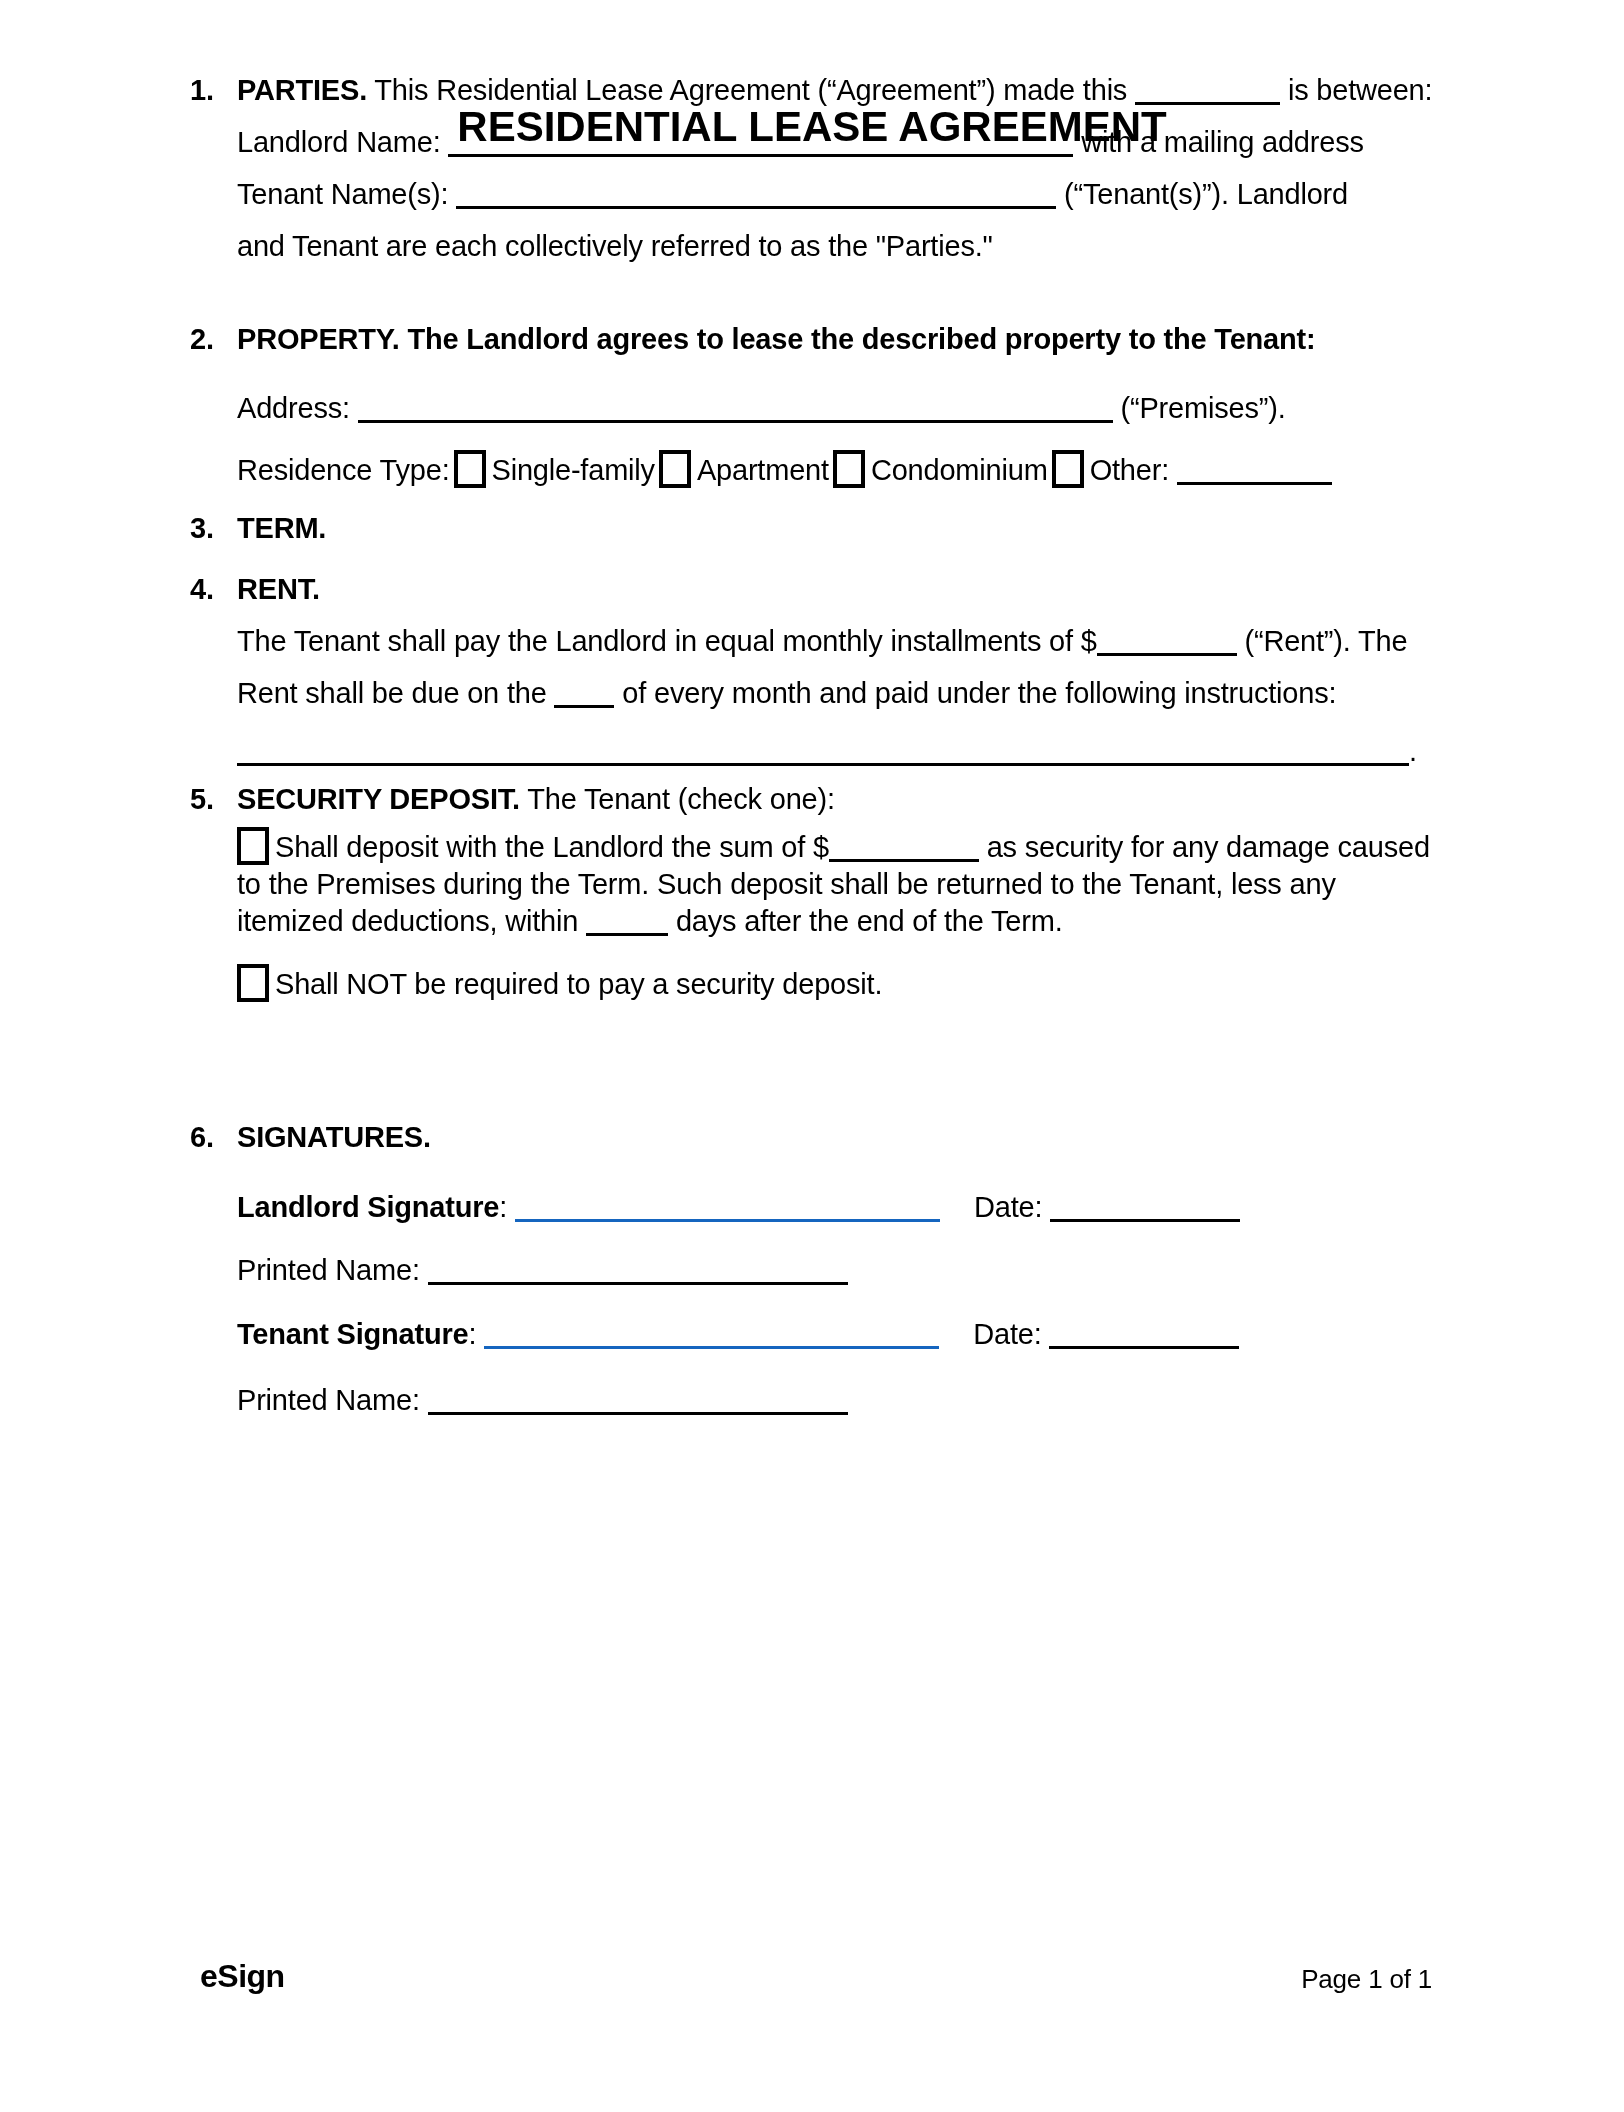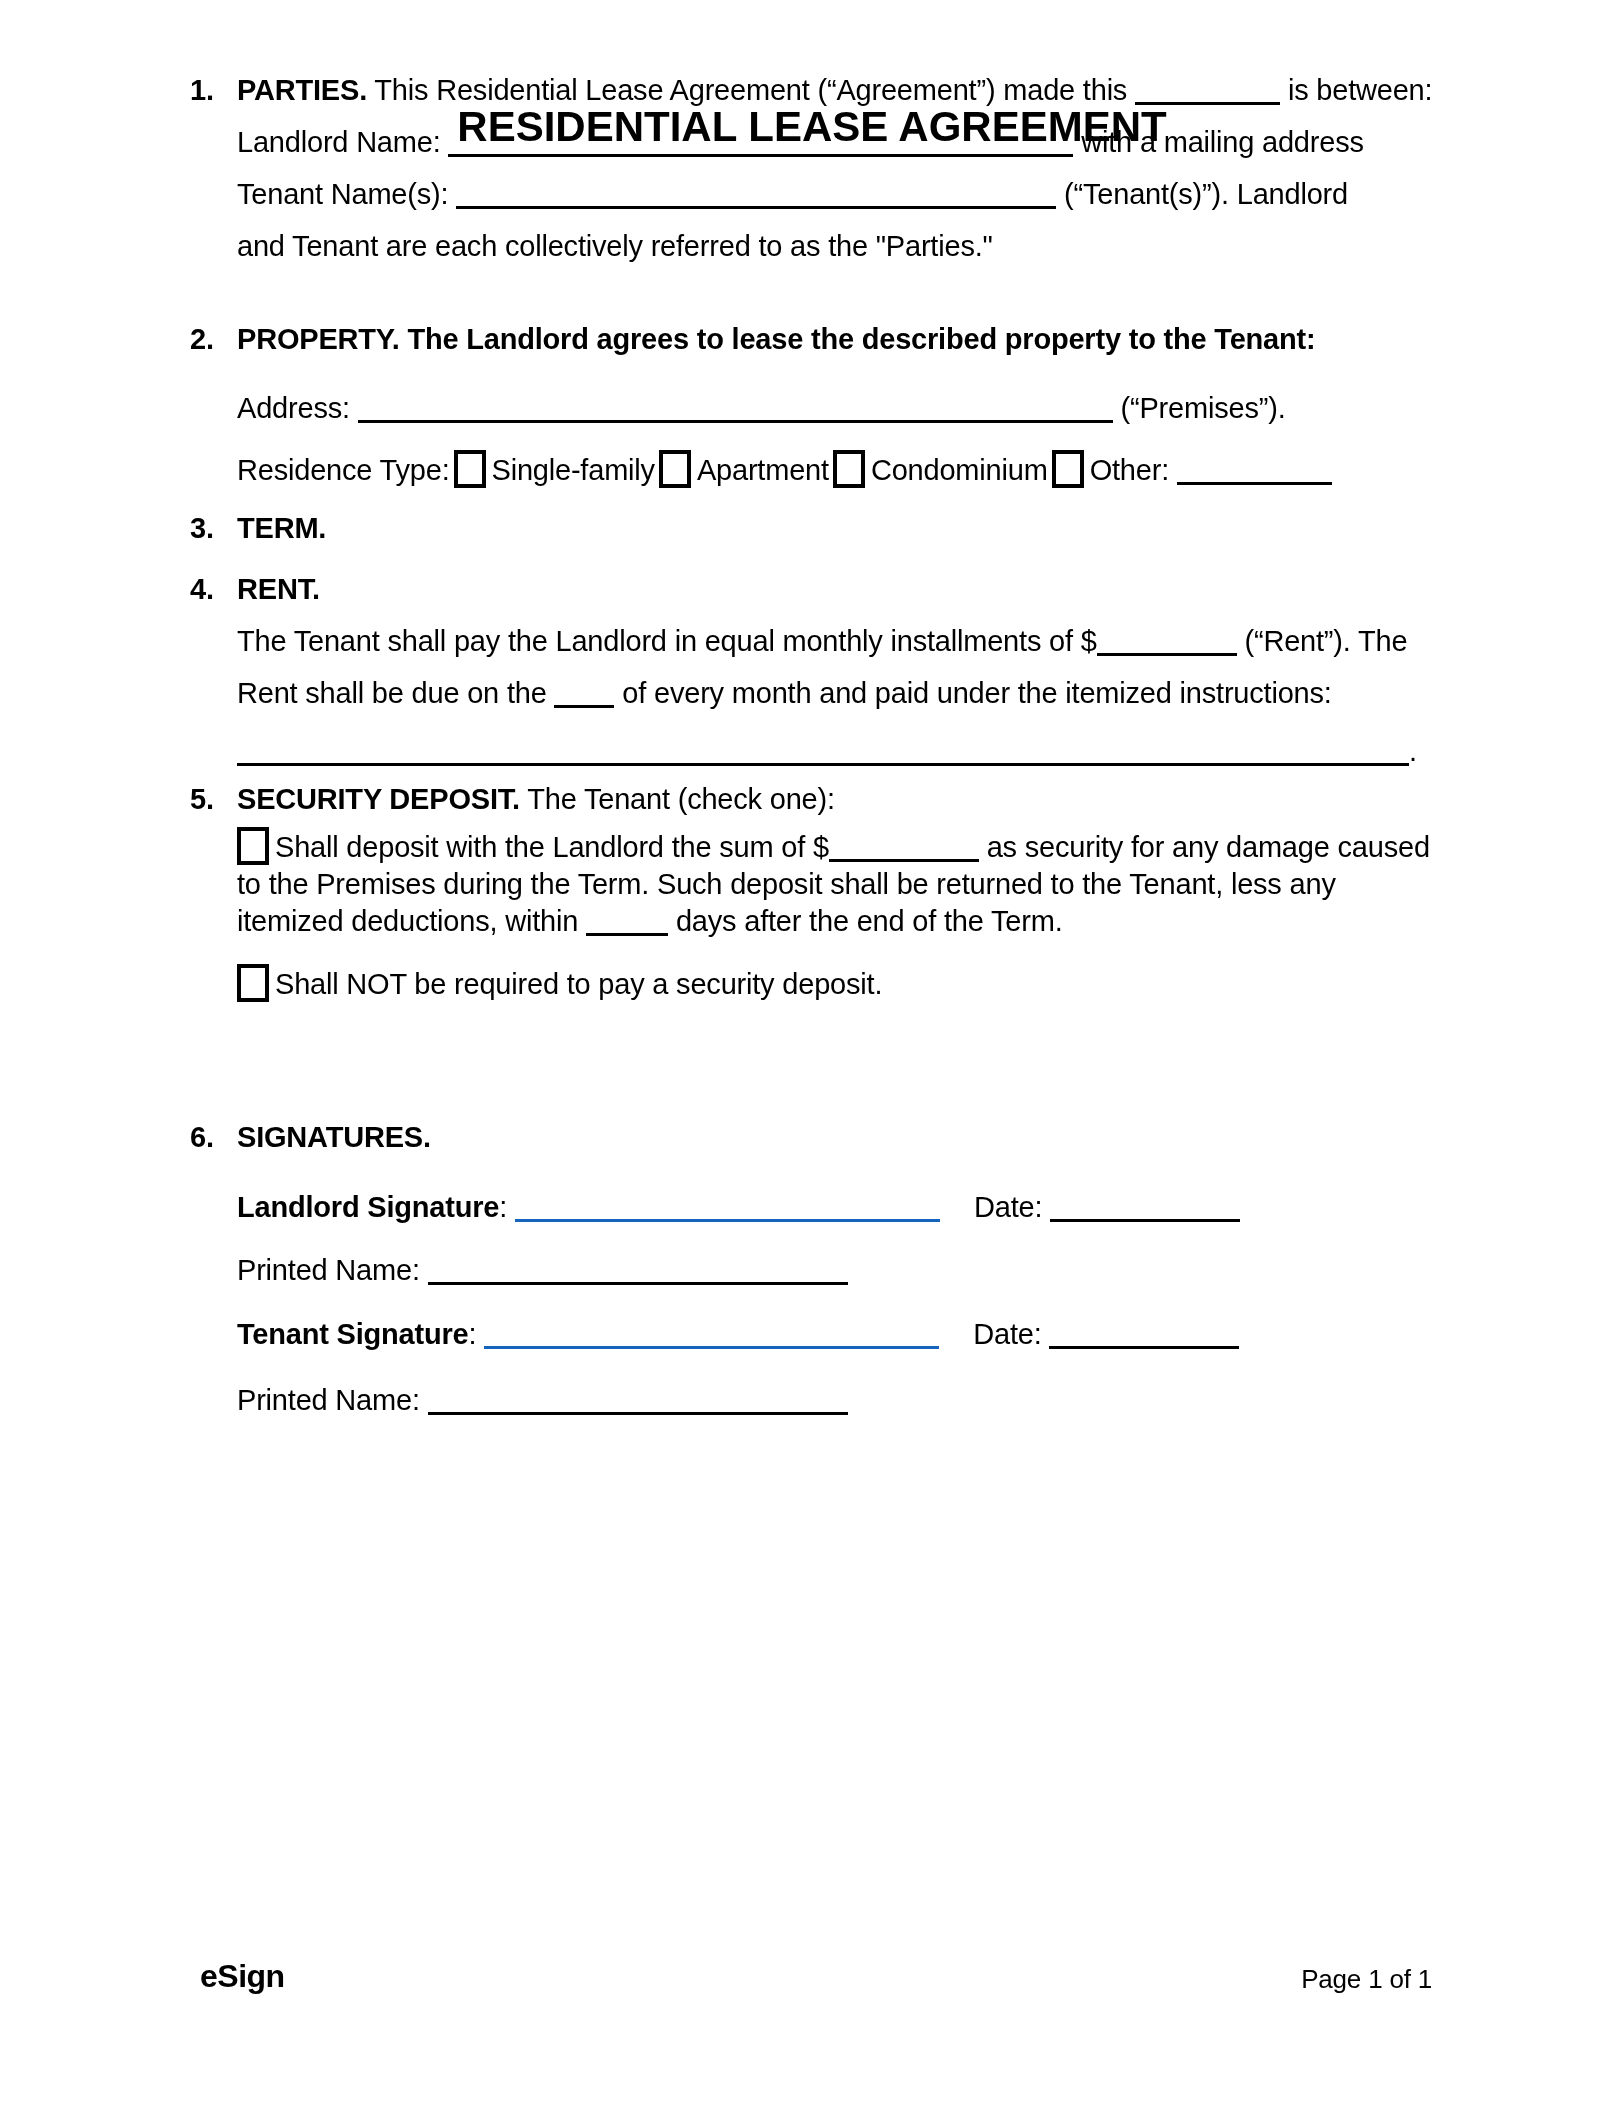--- a/index.html
+++ b/index.html
@@ -114,21 +114,21 @@
     </div>
 
     <div class="sec mt-s4">
       <div class="num">4.</div>
       <div class="sbody">
         <div class="line"><b>RENT.</b></div>
         <div class="line"><span>The Tenant shall pay the Landlord in equal monthly installments of $</span><span class="bl" style="width:140px"></span>
           <span>(“Rent”). The</span></div>
         <div class="line"><span>Rent shall be due on the</span>
           <span class="bl" style="width:60px"></span>
-          <span>of every month and paid under the itemized instructions:</span></div>
+          <span>of every month and paid under the following instructions:</span></div>
         <div class="line ruleline"><span class="bl" style="width:1172px"></span><span>.</span></div>
       </div>
     </div>
 
     <div class="sec mt-s5">
       <div class="num">5.</div>
       <div class="sbody">
         <div class="line"><b>SECURITY DEPOSIT.</b>
           <span>The Tenant (check one):</span></div>
         <div class="para"><span class="cb cb-first"></span><span>Shall deposit with the Landlord the sum of $</span><span class="bl" style="width:150px"></span>

